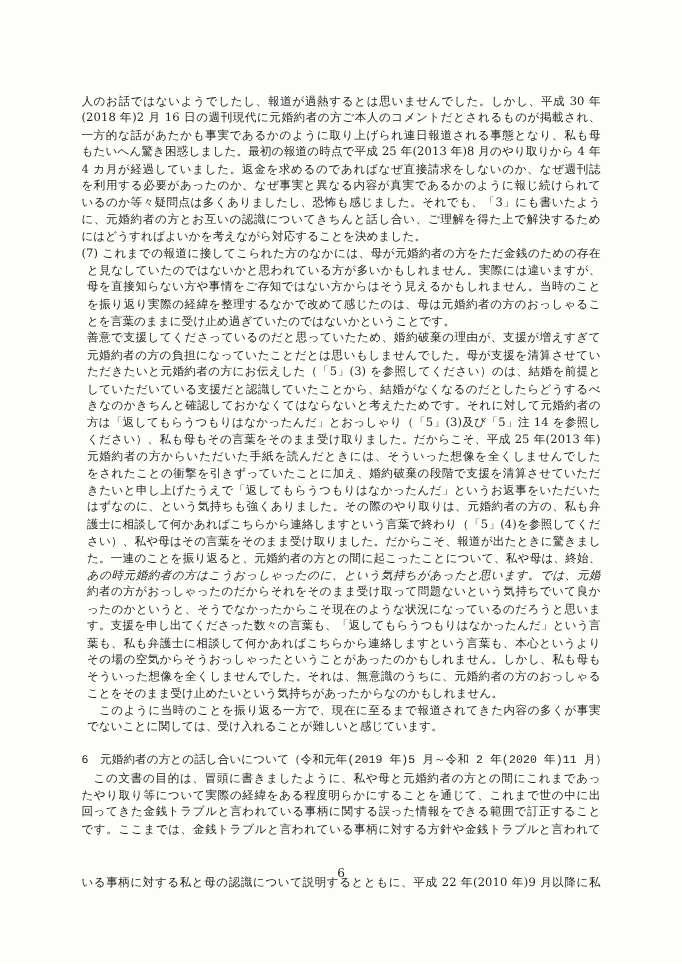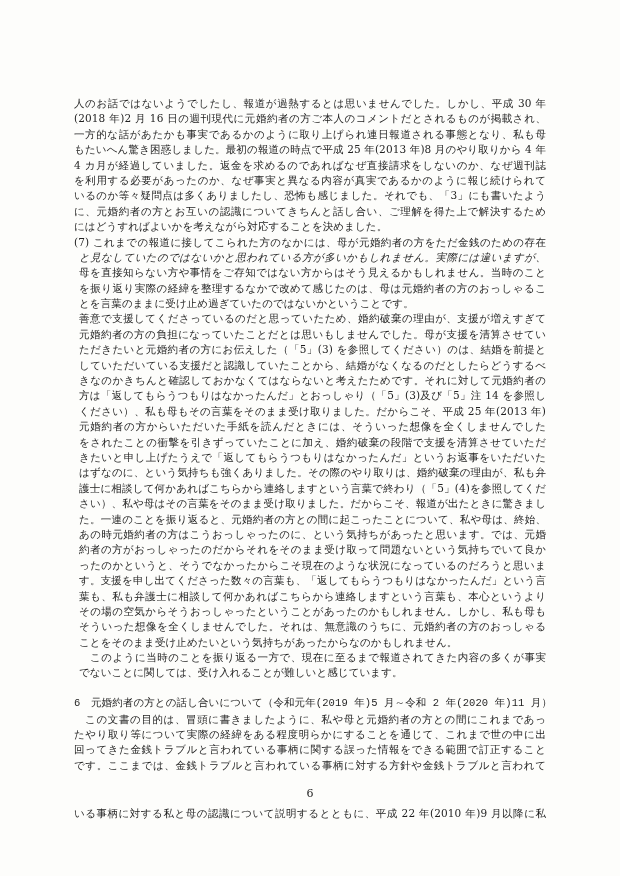--- a/index.html
+++ b/index.html
@@ -12,21 +12,21 @@
     width: 620px;
     height: 876px;
     background: var(--paper, #fdfdfb);
     overflow: hidden;
     font-family: "DejaVu Serif", "Liberation Serif", serif;
     color: var(--ink, #1f1f1f);
   }
   .textblock {
     position: absolute;
     left: 74px;
-    top: 96px;
+    top: 85px;
     width: 472px;
   }
   .line {
     height: 15.4px;
     line-height: 15.4px;
     font-size: 10.5px;
     white-space: pre;
     overflow: hidden;
     letter-spacing: 0.1px;
   }
@@ -56,39 +56,39 @@
       <div class="line justify" style="padding-left: 0px;">人のお話ではないようでしたし、報道が過熱するとは思いませんでした。しかし、平成 30 年</div>
       <div class="line justify" style="padding-left: 0px;">(2018 年)2 月 16 日の週刊現代に元婚約者の方ご本人のコメントだとされるものが掲載され、</div>
       <div class="line justify" style="padding-left: 0px;">一方的な話があたかも事実であるかのように取り上げられ連日報道される事態となり、私も母</div>
       <div class="line justify" style="padding-left: 0px;">もたいへん驚き困惑しました。最初の報道の時点で平成 25 年(2013 年)8 月のやり取りから 4 年</div>
       <div class="line justify" style="padding-left: 0px;">4 カ月が経過していました。返金を求めるのであればなぜ直接請求をしないのか、なぜ週刊誌</div>
       <div class="line justify" style="padding-left: 0px;">を利用する必要があったのか、なぜ事実と異なる内容が真実であるかのように報じ続けられて</div>
       <div class="line justify" style="padding-left: 0px;">いるのか等々疑問点は多くありましたし、恐怖も感じました。それでも、「3」にも書いたよう</div>
       <div class="line justify" style="padding-left: 0px;">に、元婚約者の方とお互いの認識についてきちんと話し合い、ご理解を得た上で解決するため</div>
       <div class="line" style="padding-left: 0px;">にはどうすればよいかを考えながら対応することを決めました。</div>
       <div class="line justify" style="padding-left: 0px;">(7) これまでの報道に接してこられた方のなかには、母が元婚約者の方をただ金銭のための存在</div>
-      <div class="line justify" style="padding-left: 5px; font-style: italic;">と見なしていたのではないかと思われている方が多いかもしれません。実際には違いますが、</div>
+      <div class="line justify" style="padding-left: 5px;">と見なしていたのではないかと思われている方が多いかもしれません。実際には違いますが、</div>
       <div class="line justify" style="padding-left: 5px;">母を直接知らない方や事情をご存知ではない方からはそう見えるかもしれません。当時のこと</div>
       <div class="line justify" style="padding-left: 5px;">を振り返り実際の経緯を整理するなかで改めて感じたのは、母は元婚約者の方のおっしゃるこ</div>
       <div class="line" style="padding-left: 5px;">とを言葉のままに受け止め過ぎていたのではないかということです。</div>
       <div class="line justify" style="padding-left: 5px;">善意で支援してくださっているのだと思っていたため、婚約破棄の理由が、支援が増えすぎて</div>
       <div class="line justify" style="padding-left: 5px;">元婚約者の方の負担になっていたことだとは思いもしませんでした。母が支援を清算させてい</div>
       <div class="line justify" style="padding-left: 5px;">ただきたいと元婚約者の方にお伝えした（「5」(3) を参照してください）のは、結婚を前提と</div>
       <div class="line justify" style="padding-left: 5px;">していただいている支援だと認識していたことから、結婚がなくなるのだとしたらどうするべ</div>
       <div class="line justify" style="padding-left: 5px;">きなのかきちんと確認しておかなくてはならないと考えたためです。それに対して元婚約者の</div>
       <div class="line justify" style="padding-left: 5px;">方は「返してもらうつもりはなかったんだ」とおっしゃり（「5」(3)及び「5」注 14 を参照して</div>
       <div class="line justify" style="padding-left: 5px;">ください）、私も母もその言葉をそのまま受け取りました。だからこそ、平成 25 年(2013 年)に</div>
       <div class="line justify" style="padding-left: 5px;">元婚約者の方からいただいた手紙を読んだときには、そういった想像を全くしませんでした</div>
       <div class="line justify" style="padding-left: 5px;">をされたことの衝撃を引きずっていたことに加え、婚約破棄の段階で支援を清算させていただ</div>
       <div class="line justify" style="padding-left: 5px;">きたいと申し上げたうえで「返してもらうつもりはなかったんだ」というお返事をいただいた</div>
-      <div class="line justify" style="padding-left: 5px;">はずなのに、という気持ちも強くありました。その際のやり取りは、婚約破棄の理由が、私も弁</div>
+      <div class="line justify" style="padding-left: 5px;">はずなのに、という気持ちも強くありました。その際のやり取りは、元婚約者の方の、私も弁</div>
       <div class="line justify" style="padding-left: 5px;">護士に相談して何かあればこちらから連絡しますという言葉で終わり（「5」(4)を参照してくだ</div>
       <div class="line justify" style="padding-left: 5px;">さい）、私や母はその言葉をそのまま受け取りました。だからこそ、報道が出たときに驚きまし</div>
       <div class="line justify" style="padding-left: 5px;">た。一連のことを振り返ると、元婚約者の方との間に起こったことについて、私や母は、終始、</div>
-      <div class="line justify" style="padding-left: 5px;">あの時元婚約者の方はこうおっしゃったのに、という気持ちがあったと思います。では、元婚</div>
+      <div class="line justify" style="padding-left: 5px; font-style: italic;">あの時元婚約者の方はこうおっしゃったのに、という気持ちがあったと思います。では、元婚</div>
       <div class="line justify" style="padding-left: 5px;">約者の方がおっしゃったのだからそれをそのまま受け取って問題ないという気持ちでいて良か</div>
       <div class="line justify" style="padding-left: 5px;">ったのかというと、そうでなかったからこそ現在のような状況になっているのだろうと思いま</div>
       <div class="line justify" style="padding-left: 5px;">す。支援を申し出てくださった数々の言葉も、「返してもらうつもりはなかったんだ」という言</div>
       <div class="line justify" style="padding-left: 5px;">葉も、私も弁護士に相談して何かあればこちらから連絡しますという言葉も、本心というより</div>
       <div class="line justify" style="padding-left: 5px;">その場の空気からそうおっしゃったということがあったのかもしれません。しかし、私も母も</div>
       <div class="line justify" style="padding-left: 5px;">そういった想像を全くしませんでした。それは、無意識のうちに、元婚約者の方のおっしゃる</div>
       <div class="line" style="padding-left: 5px;">ことをそのまま受け止めたいという気持ちがあったからなのかもしれません。</div>
       <div class="line justify" style="padding-left: 5px;">　このように当時のことを振り返る一方で、現在に至るまで報道されてきた内容の多くが事実</div>
       <div class="line" style="padding-left: 5px;">でないことに関しては、受け入れることが難しいと感じています。</div>
       <div class="line" style="padding-left: 0px;"></div>

